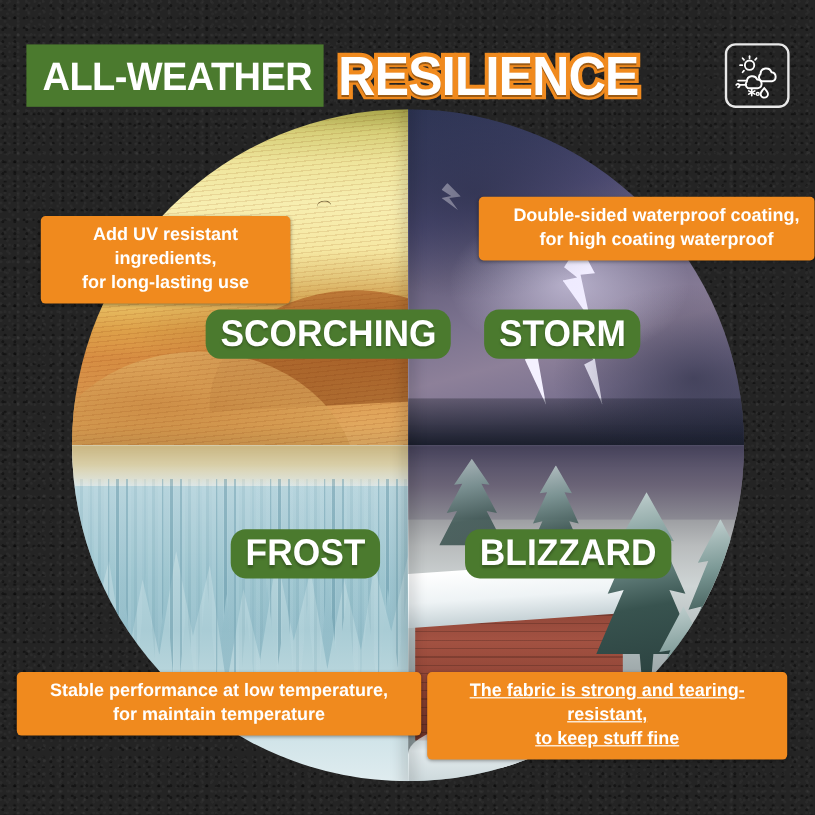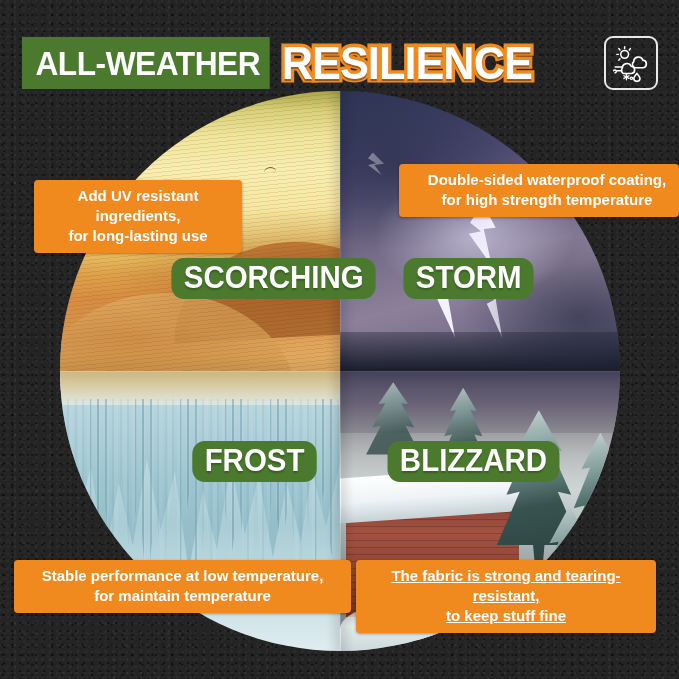--- a/index.html
+++ b/index.html
@@ -524,21 +524,21 @@
   <div class="pill" id="pill-frost">FROST</div>
   <div class="pill" id="pill-blizzard">BLIZZARD</div>
 
   <div class="caption" id="cap-scorching">
     <span class="cap-line">Add UV resistant ingredients,</span>
     <span class="cap-line">for long-lasting use</span>
   </div>
 
   <div class="caption" id="cap-storm">
     <span class="cap-line">Double-sided waterproof coating,</span>
-    <span class="cap-line">for high strength temperature</span>
+    <span class="cap-line">for high coating waterproof</span>
   </div>
 
   <div class="caption" id="cap-frost">
     <span class="cap-line">Stable performance at low temperature,</span>
     <span class="cap-line">for maintain temperature</span>
   </div>
 
   <div class="caption" id="cap-blizzard">
     <span class="cap-line">The fabric is strong and tearing-resistant,</span>
     <span class="cap-line">to keep stuff fine</span>

